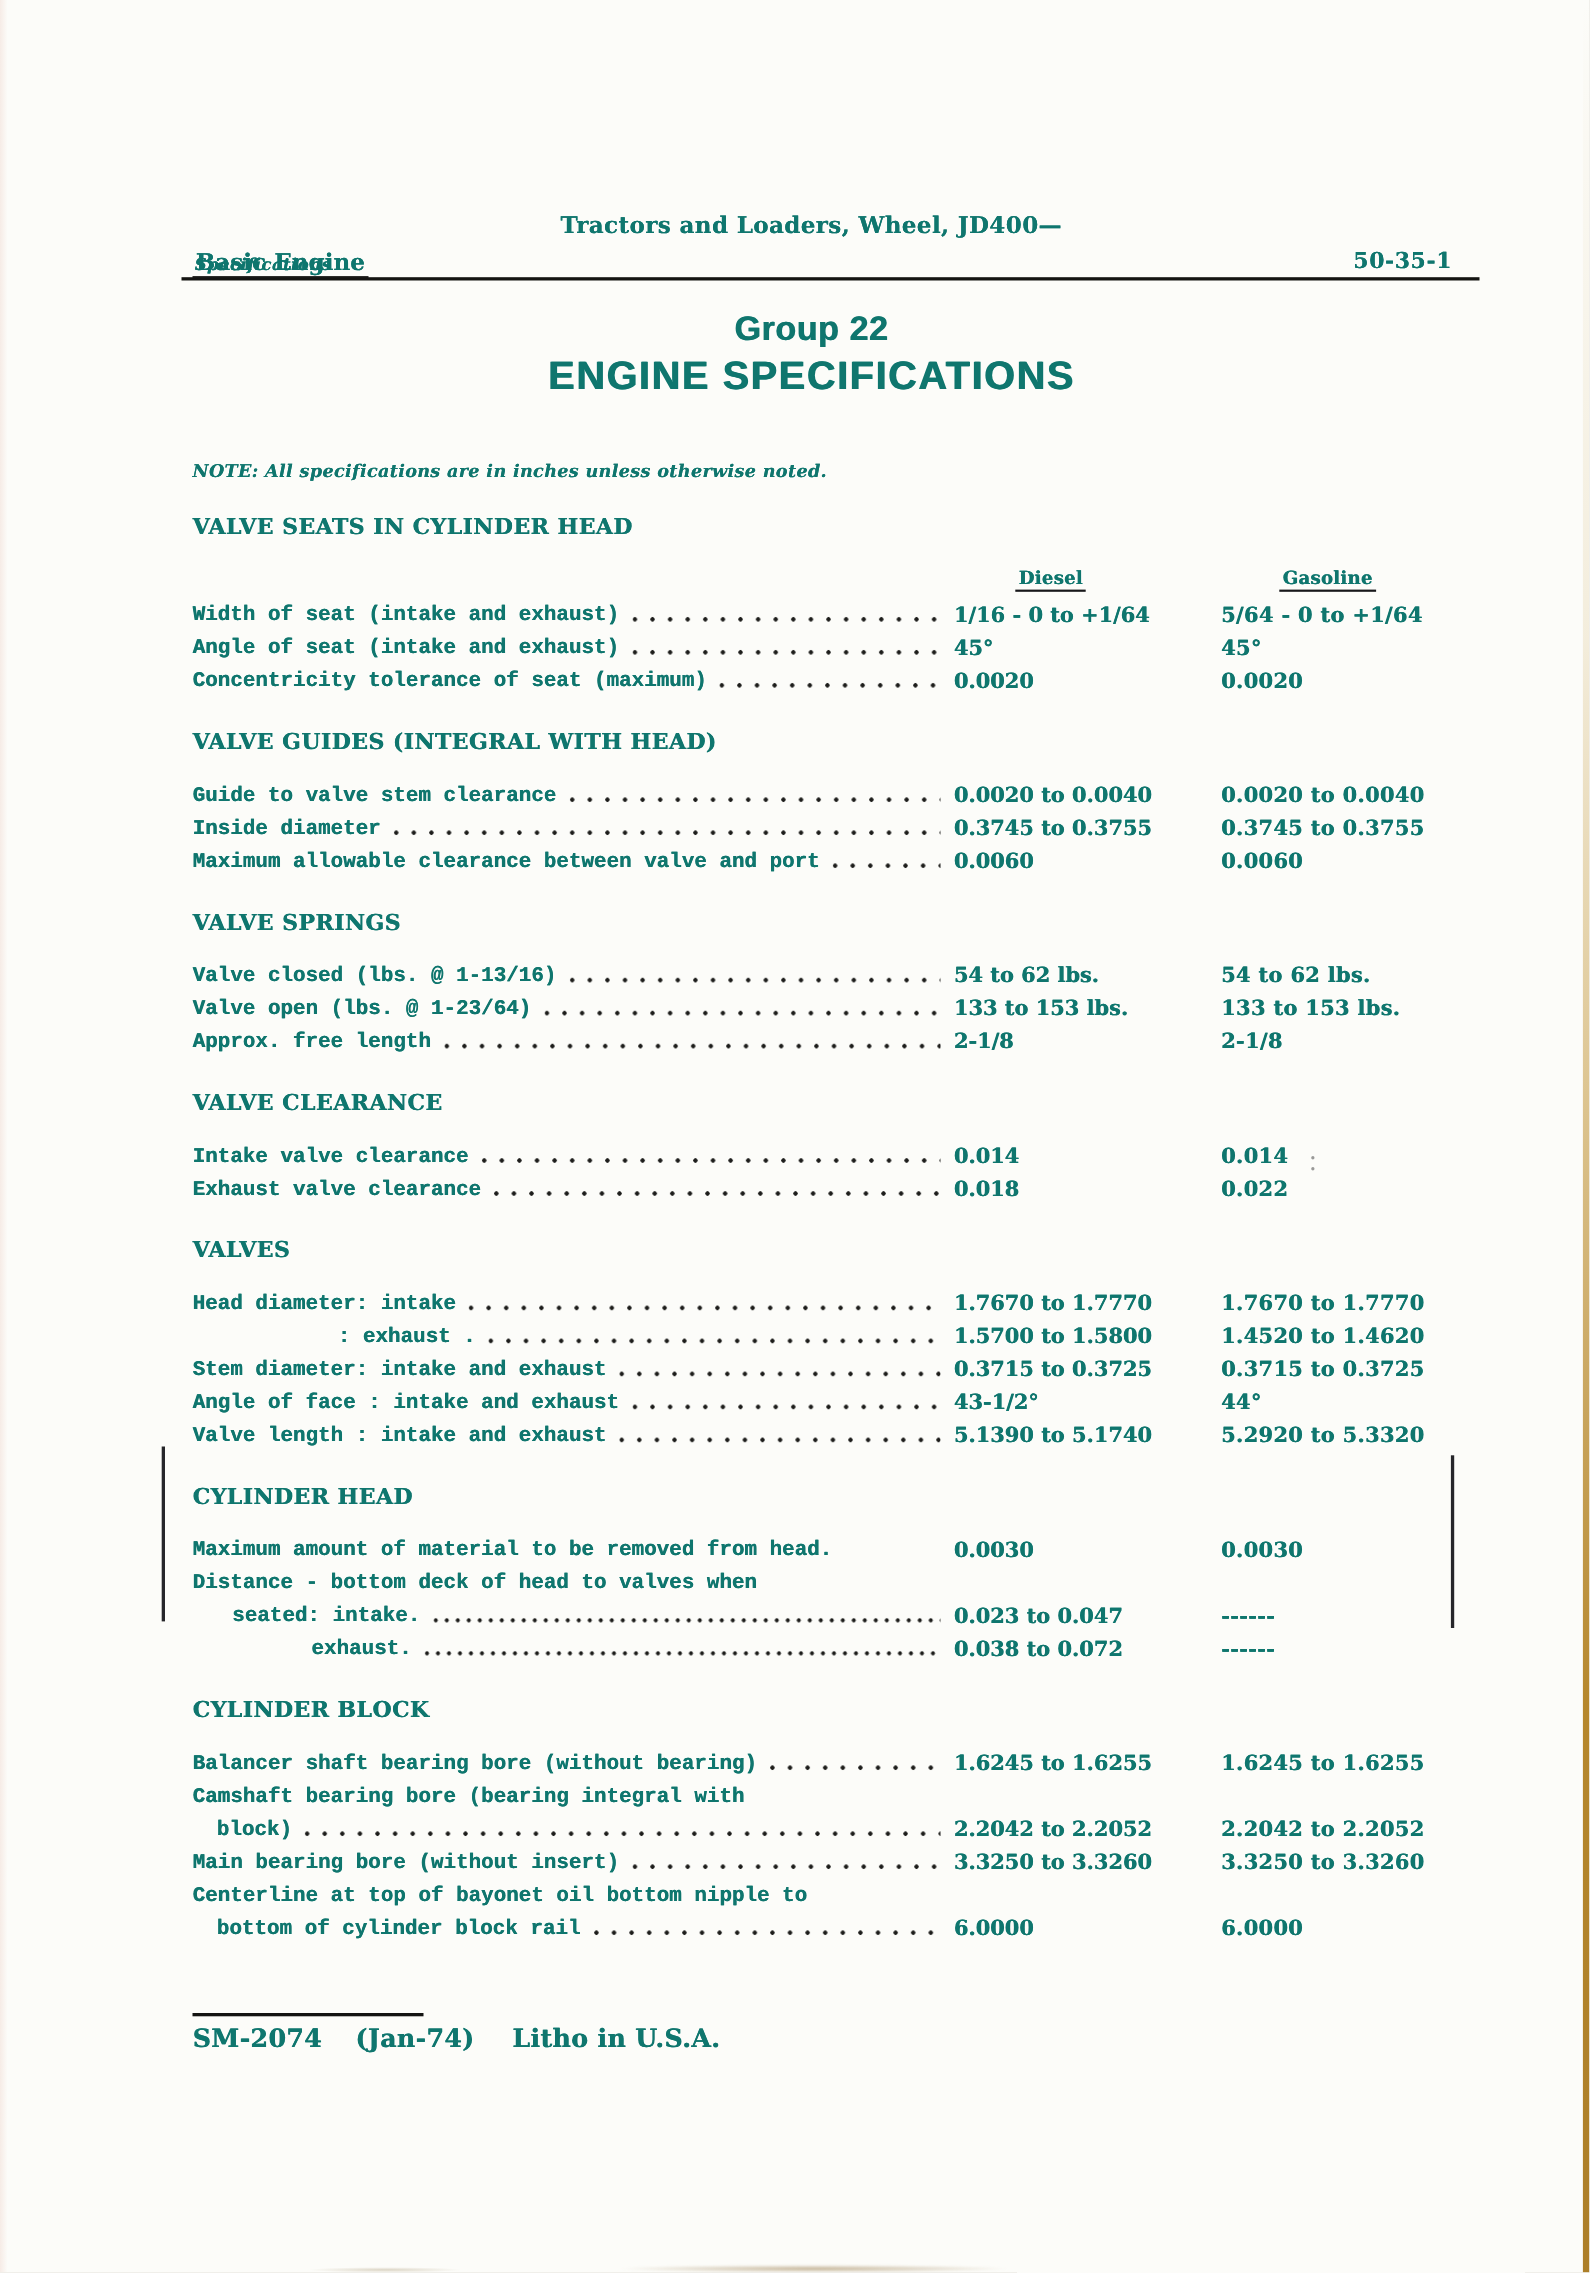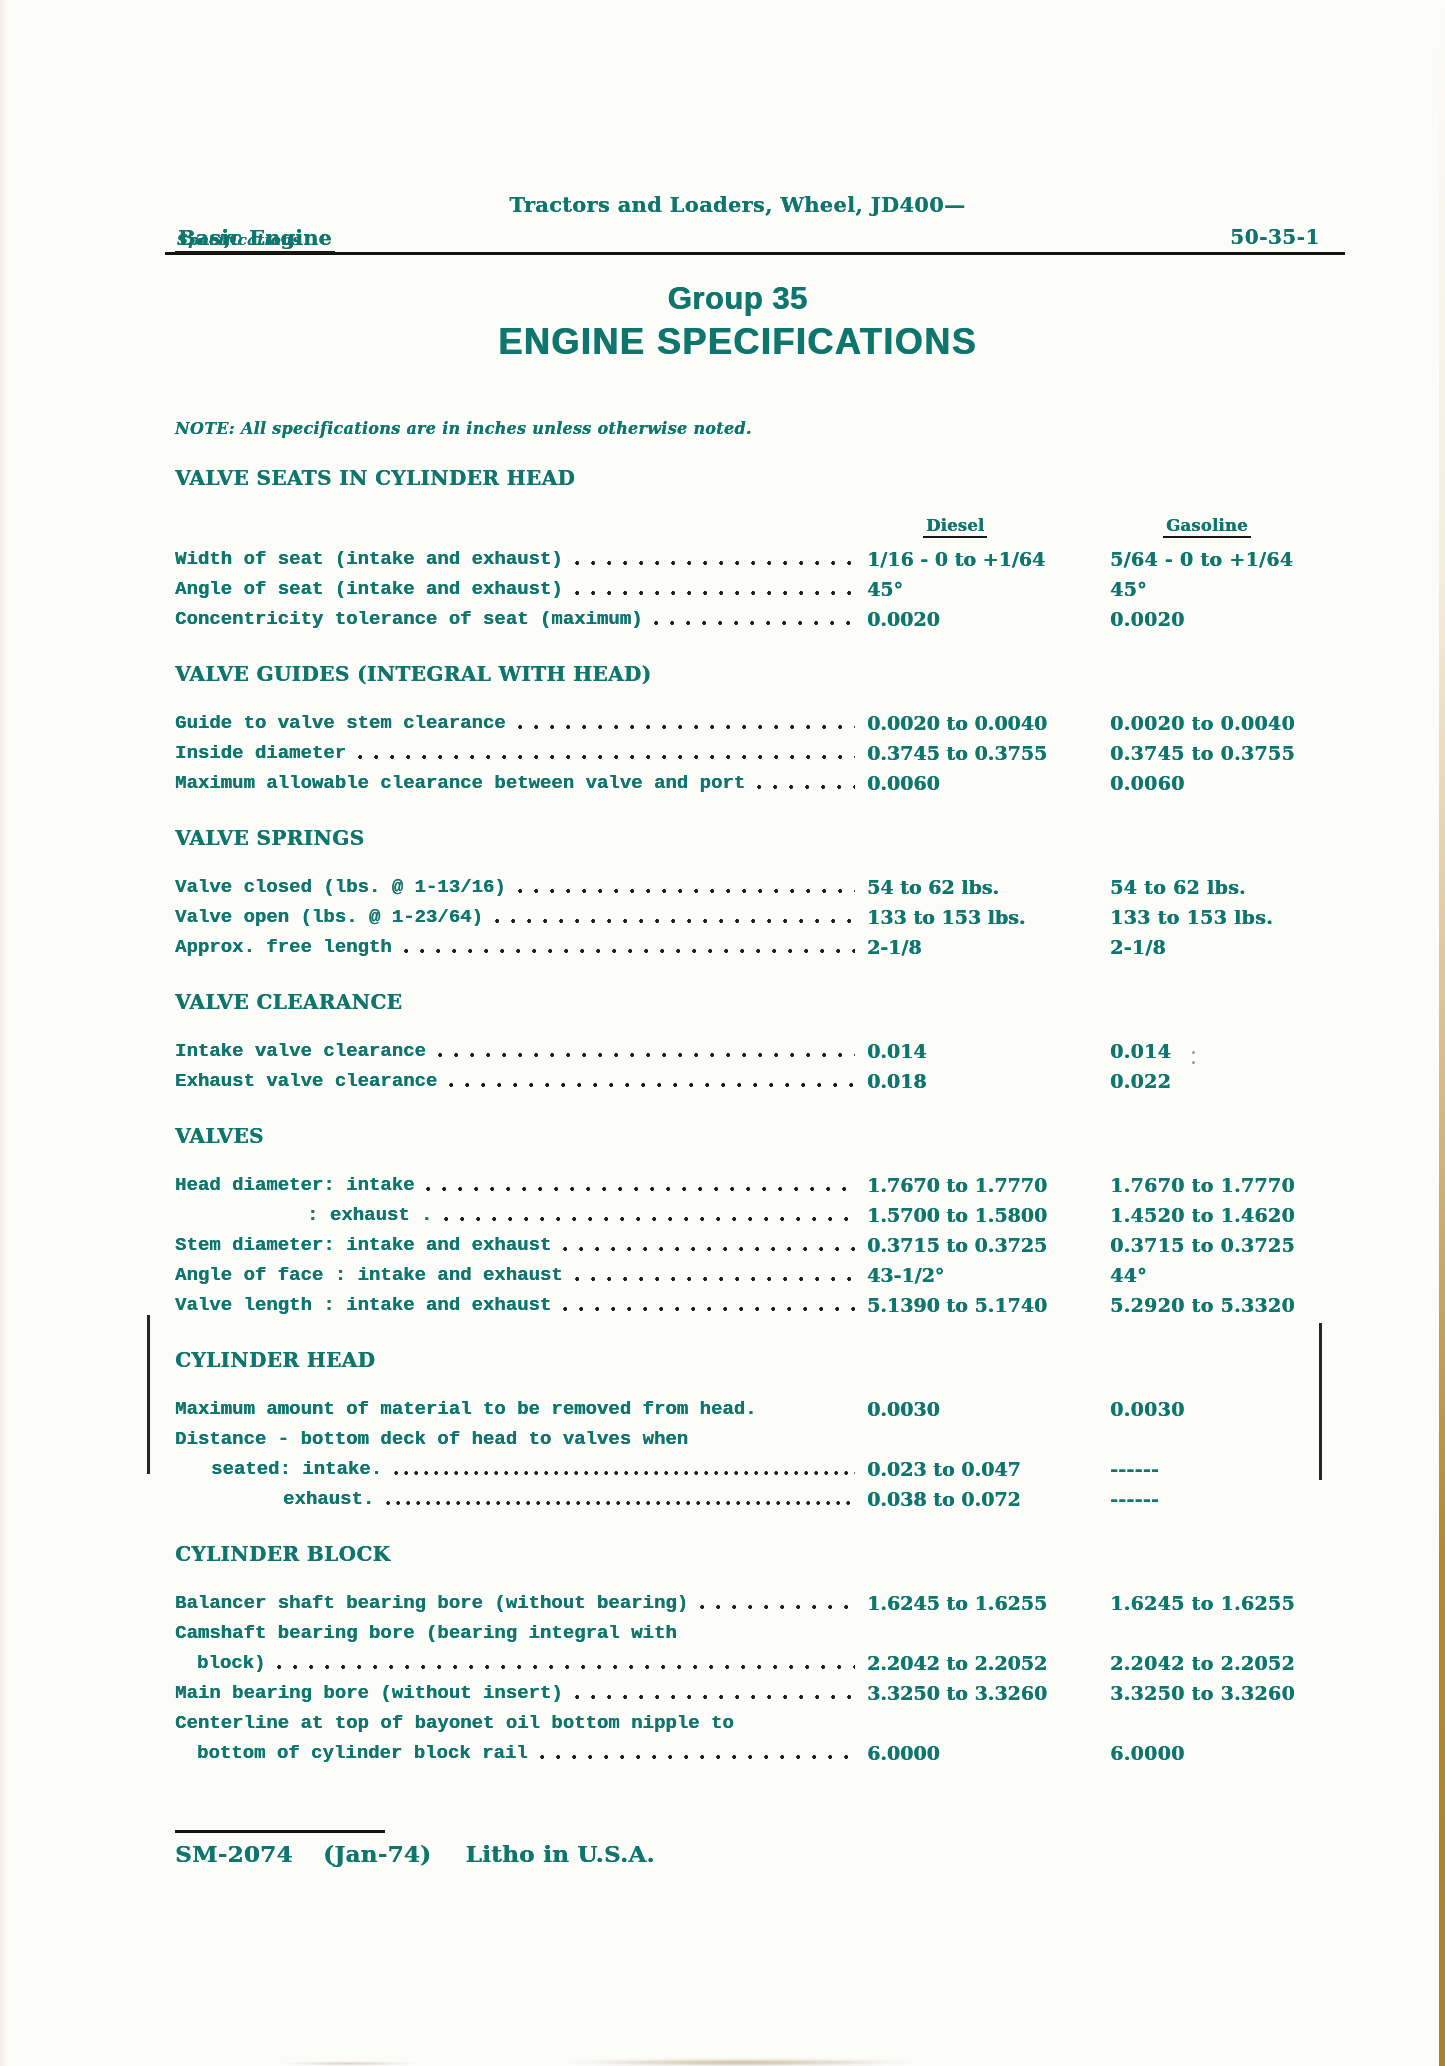--- a/index.html
+++ b/index.html
@@ -145,21 +145,21 @@
     <div class="hdr-line2">
       <span class="hdr-left ink">Specifications</span>
       <div class="hdr-mid">
         <span class="ink">Basic Engine</span>
       </div>
       <span class="hdr-right ink">50-35-1</span>
     </div>
     <div class="hdr-rule"></div>
   </header>
 
-  <div class="group-title">Group 35</div>
+  <div class="group-title">Group 22</div>
   <div class="main-title">ENGINE SPECIFICATIONS</div>
 
   <div class="note ink">NOTE: All specifications are in inches unless otherwise noted.</div>
 
   <div class="spec-sections">
       <section class="spec-section">
         <h2 class="sec-heading">VALVE SEATS IN CYLINDER HEAD</h2>
         <div class="colheads">
           <span class="colhead c0">Diesel</span>
           <span class="colhead c1">Gasoline</span>

